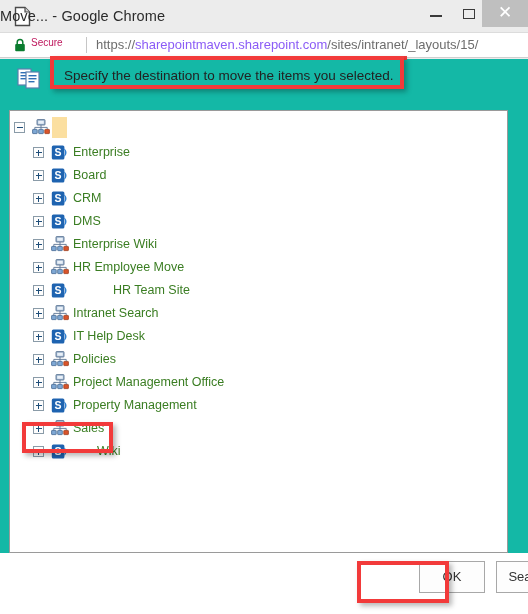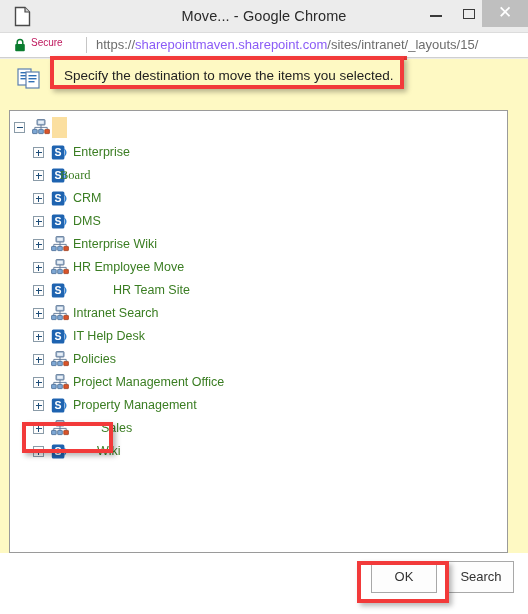--- a/index.html
+++ b/index.html
@@ -37,21 +37,20 @@
     position: absolute;
     left: 14px; top: 6px;
     width: 17px; height: 21px;
   }
   .tb-title {
     position: absolute;
     left: 0; top: 0;
     width: 528px;
     height: 45px;
     line-height: 33px;
-    text-align: center;
     font-size: 14.5px;
     color: #2b2b2b;
     letter-spacing: 0.1px;
     white-space: nowrap;
     pointer-events: none;
   }
   .wbtn {
     position: absolute;
     top: 0;
     width: 38px;
@@ -126,21 +125,21 @@
   }
   .url .dom { color: #8b5cf6; }
   .url .path { color: #6d6d6d; }
 
   
   .page-body {
     position: absolute;
     left: 0; top: 59px;
     width: 528px;
     height: 555px;
-    background: #fef9c3;
+    background: #14b8a6;
   }
 
   
   .instr {
     position: absolute;
     left: 0; top: 0;
     width: 528px;
     height: 45px;
   }
   .instr-icon {
@@ -250,20 +249,21 @@
     height: 32px;
     background: #fdfdfd;
     border: 1px solid #a8a8a8;
     box-sizing: border-box;
     font-size: 13px;
     color: #333333;
     text-align: center;
     line-height: 30px;
     font-family: "Liberation Sans", sans-serif;
     padding: 0;
+    margin-left: 48px;
   }
   .btn-ok { left: 371px; width: 66px; }
   .btn-cancel { left: 448px; width: 66px; }
 
   
   .anno {
     position: absolute;
     border: 4px solid #f23a3a;
     box-sizing: border-box;
     box-shadow: 3px 3px 5px rgba(0,0,0,0.28);
@@ -366,21 +366,21 @@
               </svg></span>
             <span class="node-label" style="left: 59px;">Enterprise</span>
           </div>
           <div class="node" style="left: 4px; top: 54px;">
             <span class="exp plus" style="left: 19px;"></span>
             <span class="sp-icon" style="left: 37px;"><svg width="18" height="17" viewBox="0 0 18 17">
                 <rect x="0.8" y="1.4" width="12.6" height="14.2" rx="1.6" fill="#1e63b0"></rect>
                 <text x="7.1" y="11.9" font-family="Liberation Sans, sans-serif" font-size="10.5" font-weight="bold" fill="#ffffff" text-anchor="middle">S</text>
                 <path d="M12.4 4.2 C16.6 5.4 16.6 11.6 12.4 12.8 C14.6 10.6 14.6 6.4 12.4 4.2 Z" fill="#2f7fd0"></path>
               </svg></span>
-            <span class="node-label" style="left: 46px; font-family: Liberation Serif, serif;">Board</span>
+            <span class="node-label" style="left: 59px;">Board</span>
           </div>
           <div class="node" style="left: 4px; top: 77px;">
             <span class="exp plus" style="left: 19px;"></span>
             <span class="sp-icon" style="left: 37px;"><svg width="18" height="17" viewBox="0 0 18 17">
                 <rect x="0.8" y="1.4" width="12.6" height="14.2" rx="1.6" fill="#1e63b0"></rect>
                 <text x="7.1" y="11.9" font-family="Liberation Sans, sans-serif" font-size="10.5" font-weight="bold" fill="#ffffff" text-anchor="middle">S</text>
                 <path d="M12.4 4.2 C16.6 5.4 16.6 11.6 12.4 12.8 C14.6 10.6 14.6 6.4 12.4 4.2 Z" fill="#2f7fd0"></path>
               </svg></span>
             <span class="node-label" style="left: 59px;">CRM</span>
           </div>
@@ -483,21 +483,21 @@
           <div class="node" style="left: 4px; top: 307px;">
             <span class="exp plus" style="left: 19px;"></span>
             <span class="net-icon" style="left: 37px;"><svg width="18" height="17" viewBox="0 0 18 17">
                 <rect x="5" y="0.6" width="8" height="5.4" rx="0.6" fill="#9fb6cf" stroke="#5b7594" stroke-width="0.9"></rect>
                 <rect x="6.2" y="1.8" width="5.6" height="3" fill="#e9f0f8"></rect>
                 <path d="M9 6 V8.4 M2.8 8.4 H15.2 M2.8 8.4 V10.4 M9 8.4 V10.4 M15.2 8.4 V10.4" stroke="#5b7594" stroke-width="0.9" fill="none"></path>
                 <rect x="0.6" y="10.4" width="4.6" height="4.2" rx="0.5" fill="#7fa8d4" stroke="#3f6591" stroke-width="0.8"></rect>
                 <rect x="6.7" y="10.4" width="4.6" height="4.2" rx="0.5" fill="#7fa8d4" stroke="#3f6591" stroke-width="0.8"></rect>
                 <rect x="12.8" y="10.4" width="4.6" height="4.2" rx="0.5" fill="#d9542b" stroke="#9c3b1c" stroke-width="0.8"></rect>
               </svg></span>
-            <span class="node-label" style="left: 59px; margin-left: 28px;">Sales</span>
+            <span class="node-label" style="left: 59px;">Sales</span>
           </div>
           <div class="node" style="left: 4px; top: 330px;">
             <span class="exp plus" style="left: 19px;"></span>
             <span class="sp-icon" style="left: 37px;"><svg width="18" height="17" viewBox="0 0 18 17">
                 <rect x="0.8" y="1.4" width="12.6" height="14.2" rx="1.6" fill="#1e63b0"></rect>
                 <text x="7.1" y="11.9" font-family="Liberation Sans, sans-serif" font-size="10.5" font-weight="bold" fill="#ffffff" text-anchor="middle">S</text>
                 <path d="M12.4 4.2 C16.6 5.4 16.6 11.6 12.4 12.8 C14.6 10.6 14.6 6.4 12.4 4.2 Z" fill="#2f7fd0"></path>
               </svg></span>
             <span class="node-label" style="left: 59px; margin-left: 24px;">Wiki</span>
           </div>

